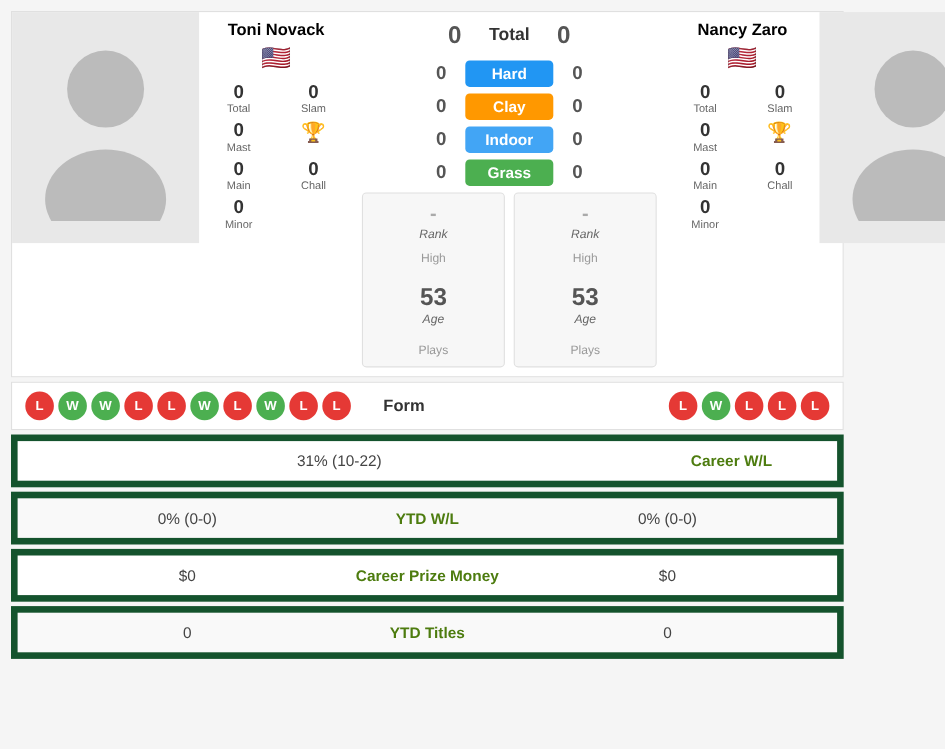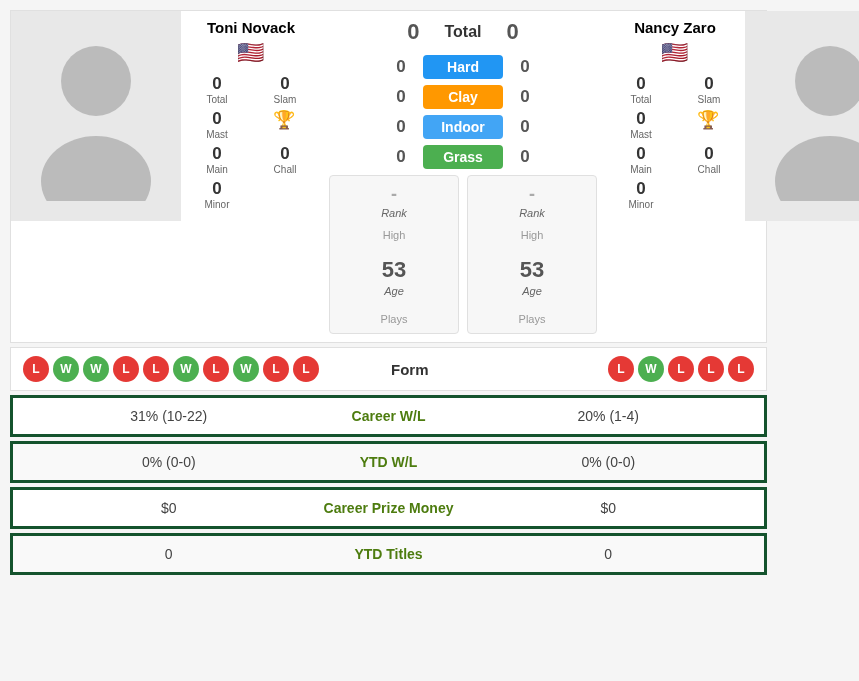--- a/index.html
+++ b/index.html
@@ -200,42 +200,42 @@
       display: flex;
       gap: 4px;
       flex: 1;
       justify-content: flex-end;
     }
     .form-label {
       font-size: 15px;
       font-weight: bold;
       color: #333;
       min-width: 80px;
-      text-align: right;
+      text-align: left;
     }
     .badge {
       width: 26px;
       height: 26px;
       border-radius: 50%;
       display: flex;
       align-items: center;
       justify-content: center;
       font-size: 12px;
       font-weight: bold;
       color: #fff;
     }
     .badge-w { background: #4CAF50; }
     .badge-l { background: #e53935; }
     
     .stats-row {
       display: flex;
       flex-direction: row;
       align-items: center;
       background: #fff;
-      border: 3px solid #14532d;
+      border: 6px solid #14532d;
       padding: 10px 16px;
       margin-bottom: 4px;
     }
     .stats-row-left {
       flex: 1;
       text-align: center;
       font-size: 14px;
       color: #444;
     }
     .stats-row-center {
@@ -420,21 +420,20 @@
         <div class="badge badge-l">L</div>
         <div class="badge badge-l">L</div>
         <div class="badge badge-l">L</div>
       </div>
   </div>
 
   <div id="stats-rows-container">
       <div class="stats-row">
       <span class="stats-row-left">31% (10-22)</span>
       <span class="stats-row-center">Career W/L</span>
-      <span class="stats-row-right">20% (1-4)</span>
     </div>
       <div class="stats-row stats-row-alt">
       <span class="stats-row-left">0% (0-0)</span>
       <span class="stats-row-center">YTD W/L</span>
       <span class="stats-row-right">0% (0-0)</span>
     </div>
       <div class="stats-row">
       <span class="stats-row-left">$0</span>
       <span class="stats-row-center">Career Prize Money</span>
       <span class="stats-row-right">$0</span>

